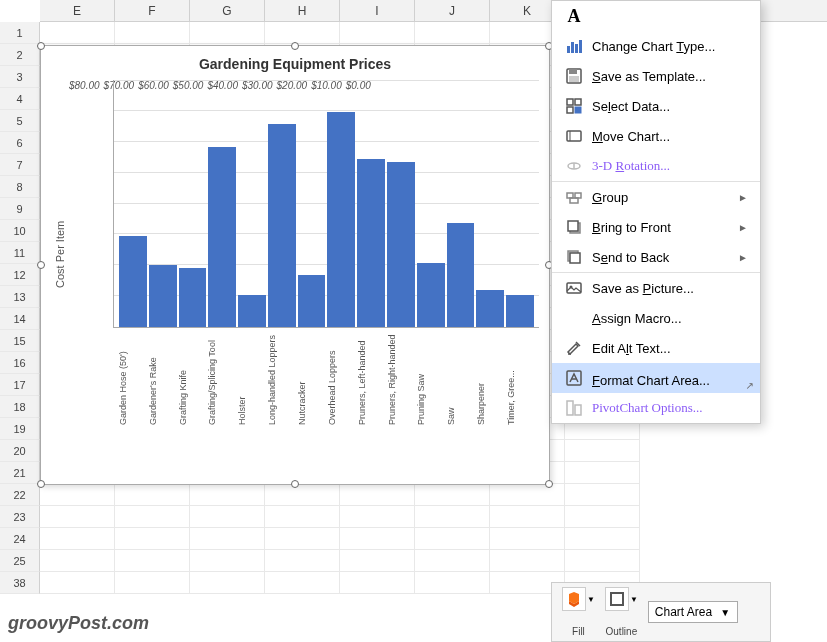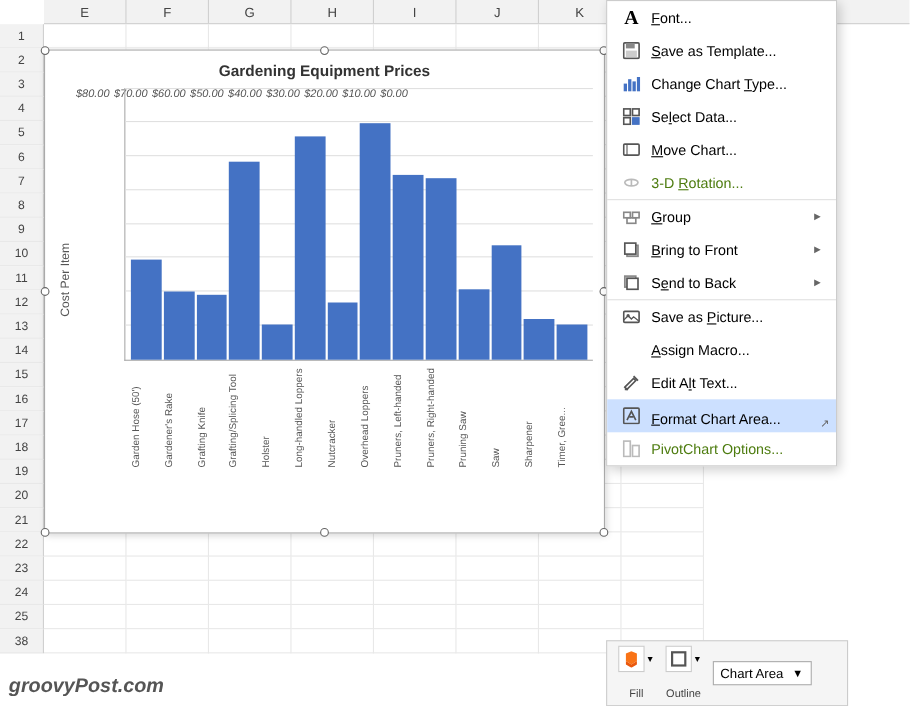--- a/index.html
+++ b/index.html
@@ -150,22 +150,23 @@
       padding: 5px 12px;
       cursor: pointer;
       position: relative;
       min-height: 28px;
     }
     .menu-item.highlighted {
       background: #cce0ff;
       align-items: flex-end;
     }
     .menu-item.disabled {
-      color: #4d7c0f;
+      color: #8b5cf6;
       cursor: default;
+      font-family: Liberation Serif, serif;
     }
 
     .menu-icon {
       width: 20px;
       height: 20px;
       margin-right: 8px;
       flex-shrink: 0;
       display: flex;
       align-items: center;
       justify-content: center;
@@ -650,44 +651,43 @@
         </div>
       </div>
     </div>
 
   </div>
 
   <div class="context-menu">
 
     <div class="menu-item">
       <div class="menu-icon" style="font-size:18px; font-weight:bold; font-family:serif;">A</div>
-      <span class="menu-label"><span class="underline">F</span>ont...</span>
-    </div>
-
-    <div class="menu-item">
-      <div class="menu-icon">
-        <svg width="16" height="16" viewBox="0 0 16 16">
-            <rect x="1" y="1" width="14" height="14" rx="1" fill="none" stroke="#555" stroke-width="1.5"></rect>
-            <rect x="3" y="1" width="8" height="5" fill="#888"></rect>
-            <rect x="3" y="8" width="10" height="6" fill="#ccc"></rect>
-          </svg>
-      </div>
-      <span class="menu-label"><span class="underline">S</span>ave as Template...</span>
     </div>
 
     <div class="menu-item">
       <div class="menu-icon">
         <svg width="16" height="16" viewBox="0 0 16 16">
             <rect x="1" y="8" width="3" height="7" fill="#4472C4"></rect>
             <rect x="5" y="4" width="3" height="11" fill="#4472C4"></rect>
             <rect x="9" y="6" width="3" height="9" fill="#4472C4"></rect>
             <rect x="13" y="2" width="3" height="13" fill="#4472C4"></rect>
           </svg>
       </div>
       <span class="menu-label">Change Chart <span class="underline">T</span>ype...</span>
+    </div>
+
+    <div class="menu-item">
+      <div class="menu-icon">
+        <svg width="16" height="16" viewBox="0 0 16 16">
+            <rect x="1" y="1" width="14" height="14" rx="1" fill="none" stroke="#555" stroke-width="1.5"></rect>
+            <rect x="3" y="1" width="8" height="5" fill="#888"></rect>
+            <rect x="3" y="8" width="10" height="6" fill="#ccc"></rect>
+          </svg>
+      </div>
+      <span class="menu-label"><span class="underline">S</span>ave as Template...</span>
     </div>
 
     <div class="menu-item">
       <div class="menu-icon">
         <svg width="16" height="16" viewBox="0 0 16 16">
             <rect x="1" y="1" width="6" height="6" fill="none" stroke="#555" stroke-width="1.5"></rect>
             <rect x="9" y="1" width="6" height="6" fill="none" stroke="#555" stroke-width="1.5"></rect>
             <rect x="1" y="9" width="6" height="6" fill="none" stroke="#555" stroke-width="1.5"></rect>
             <rect x="9" y="9" width="6" height="6" fill="#4472C4" stroke="#4472C4" stroke-width="1"></rect>
           </svg>

